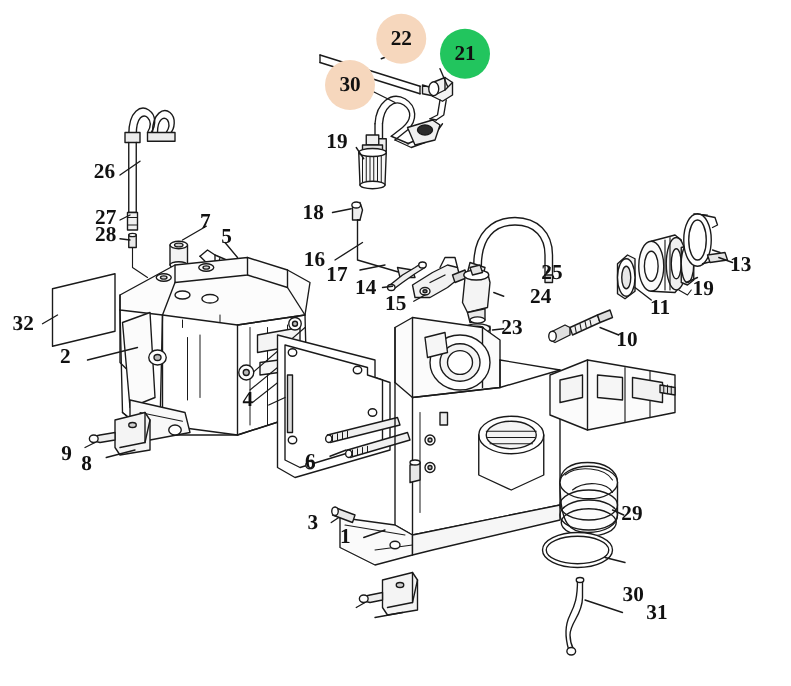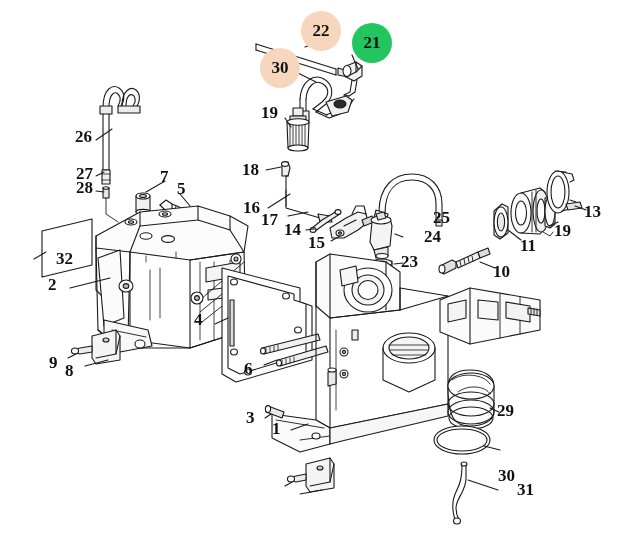--- a/index.html
+++ b/index.html
@@ -453,16 +453,16 @@
       </div>
       <div class="callout" style="left: 401px; top: 253px;">23</div>
       <div class="callout" style="left: 424px; top: 228px;">24</div>
       <div class="callout" style="left: 433px; top: 209px;">25</div>
       <div class="callout" style="left: 75px; top: 128px;">26</div>
       <div class="callout" style="left: 76px; top: 165px;">27</div>
       <div class="callout" style="left: 76px; top: 179px;">28</div>
       <div class="callout" style="left: 497px; top: 402px;">29</div>
       <div class="callout" style="left: 498px; top: 439px; margin-top: 28px;">30</div>
       <div class="callout" style="left: 498px; top: 481px; margin-left: 19px;">31</div>
-      <div class="callout" style="left: 10px; top: 250px; margin-left: 46px;">32</div>
+      <div class="callout" style="left: 10px; top: 250px;">32</div>
     </div>
 
 </div>
 
 </body></html>

